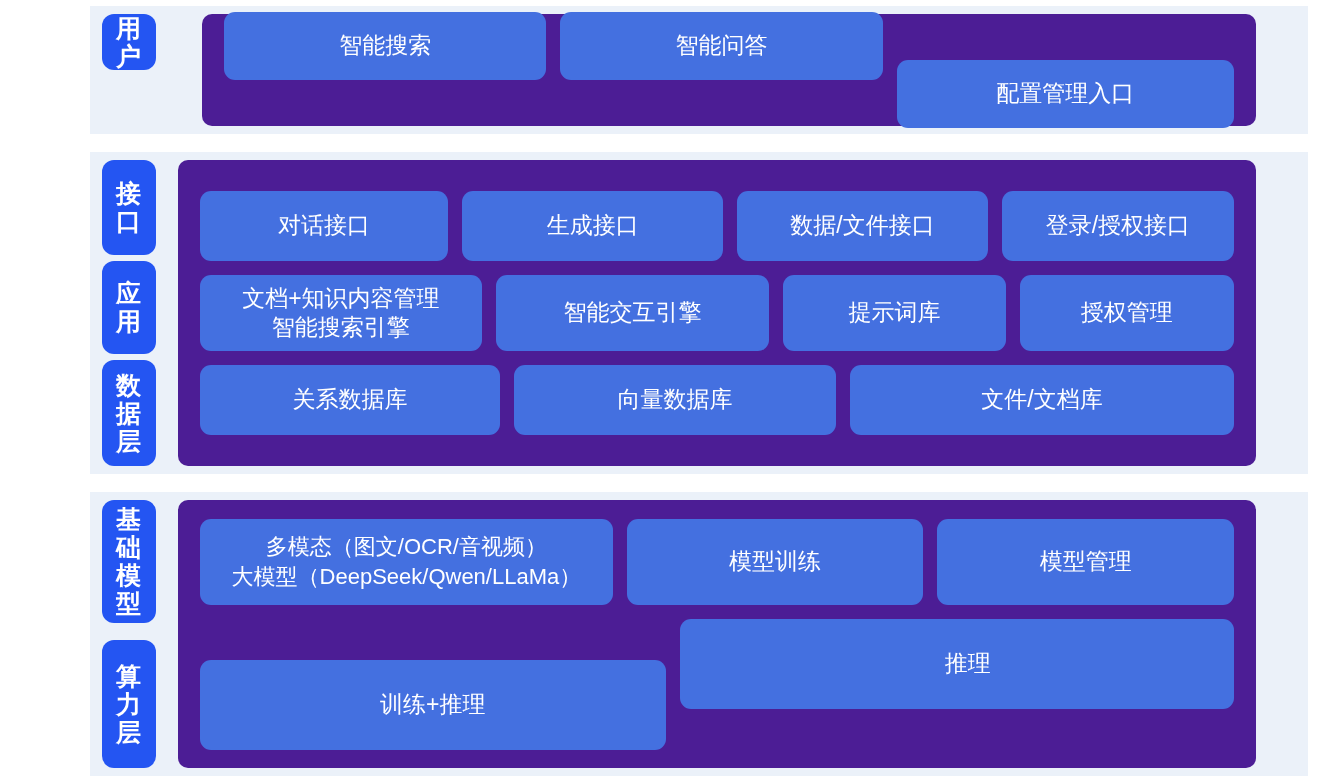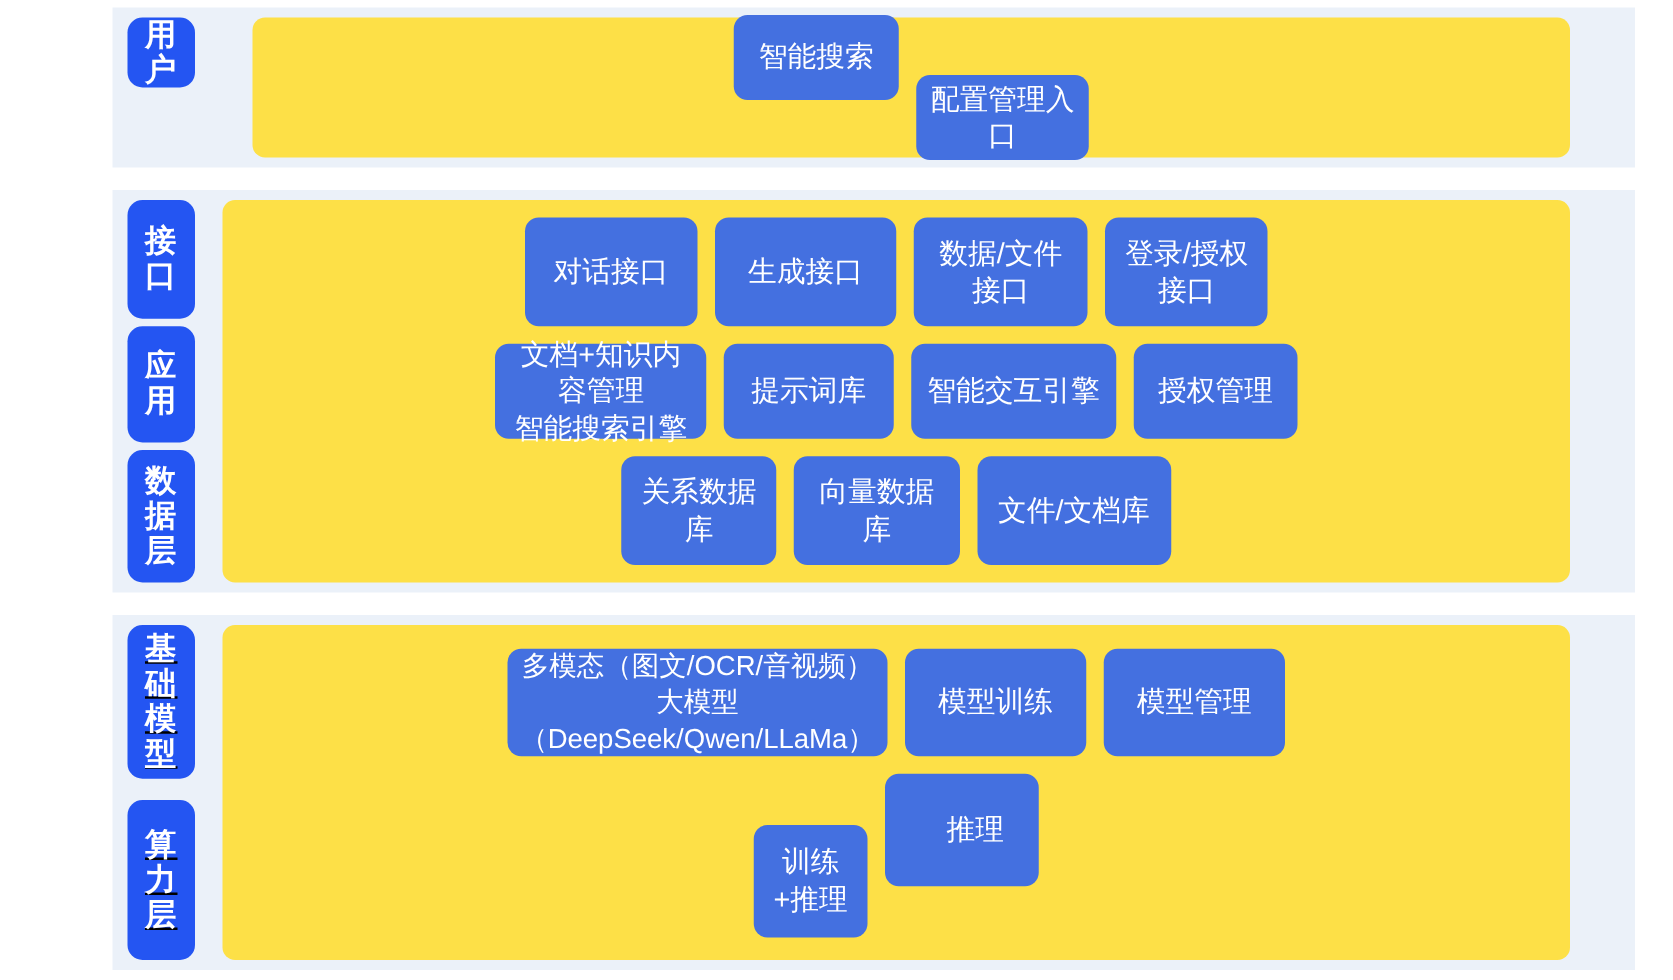--- a/index.html
+++ b/index.html
@@ -59,30 +59,29 @@
   .vlabel span {
     display: block;
     width: 28px;
     word-break: break-all;
     white-space: normal;
   }
 
   
   .panel {
     flex: 1 1 auto;
-    background: #fde047;
+    background: #4c1d95;
     border-radius: 10px;
     margin: 8px 52px 8px 8px;
     padding: 16px 22px;
     display: flex;
     flex-direction: column;
     justify-content: center;
     gap: 14px;
     box-sizing: border-box;
-    align-items: center;
   }
   .row {
     display: flex;
     gap: 14px;
     align-items: stretch;
   }
   .box {
     background: #4470e0;
     color: #ffffff;
     border-radius: 11px;
@@ -101,26 +100,26 @@
   #section-user { top: 6px; height: 128px; gap: 24px; }
   #section-user .panel { padding: 14px 22px; }
   #section-user .box { height: 68px; }
 
   
   #section-platform { top: 152px; height: 322px; }
   #section-platform .label-col { gap: 6px; justify-content: space-between; }
   #section-platform .vlabel:nth-child(1) { height: 98px; }
   #section-platform .vlabel:nth-child(2) { height: 96px; }
   #section-platform .vlabel:nth-child(3) { height: 110px; }
-  #section-platform .box { height: 87px; }
+  #section-platform .box { height: 70px; }
   #section-platform .row-app .box { height: 76px; }
 
   
   #section-infra { top: 492px; height: 284px; }
-  #section-infra .label-col { gap: 17px; text-decoration: underline; }
+  #section-infra .label-col { gap: 17px; }
   #section-infra .vlabel:nth-child(1) { height: 132px; }
   #section-infra .vlabel:nth-child(2) { height: 138px; }
   #section-infra .box { height: 86px; }
   #section-infra .row-compute .box { height: 90px; }
   #section-infra .box.multimodal {
     font-size: 22px;
     line-height: 1.32;
   }
 </style>
 </head>
@@ -130,20 +129,21 @@
 
   <div class="section" id="section-user">
     <div class="label-col">
       <div class="vlabel">
         <span>用户</span>
       </div>
     </div>
     <div class="panel">
       <div class="row">
         <div class="box" style="flex:1 1 0;">智能搜索</div>
+        <div class="box" style="flex:1 1 0;">智能问答</div>
         <div class="box" style="flex:1.05 1 0;margin-top:48px;">配置管理入口</div>
       </div>
     </div>
   </div>
 
   <div class="section" id="section-platform">
     <div class="label-col">
       <div class="vlabel">
         <span>接口</span>
       </div>
@@ -159,22 +159,22 @@
       <div class="row row-interface">
         <div class="box" style="flex:1.02 1 0;">对话接口</div>
         <div class="box" style="flex:1.08 1 0;">生成接口</div>
         <div class="box" style="flex:1.03 1 0;">数据/文件接口</div>
         <div class="box" style="flex:0.95 1 0;">登录/授权接口</div>
       </div>
 
       <div class="row row-app">
         <div class="box" style="flex:1.32 1 0;">文档+知识内容管理
 智能搜索引擎</div>
+        <div class="box" style="flex:1.28 1 0;">智能交互引擎</div>
         <div class="box" style="flex:1.02 1 0;">提示词库</div>
-        <div class="box" style="flex:1.28 1 0;">智能交互引擎</div>
         <div class="box" style="flex:0.98 1 0;">授权管理</div>
       </div>
 
       <div class="row row-data">
         <div class="box" style="flex:1 1 0;">关系数据库</div>
         <div class="box" style="flex:1.08 1 0;">向量数据库</div>
         <div class="box" style="flex:1.3 1 0;">文件/文档库</div>
       </div>
 
     </div>

